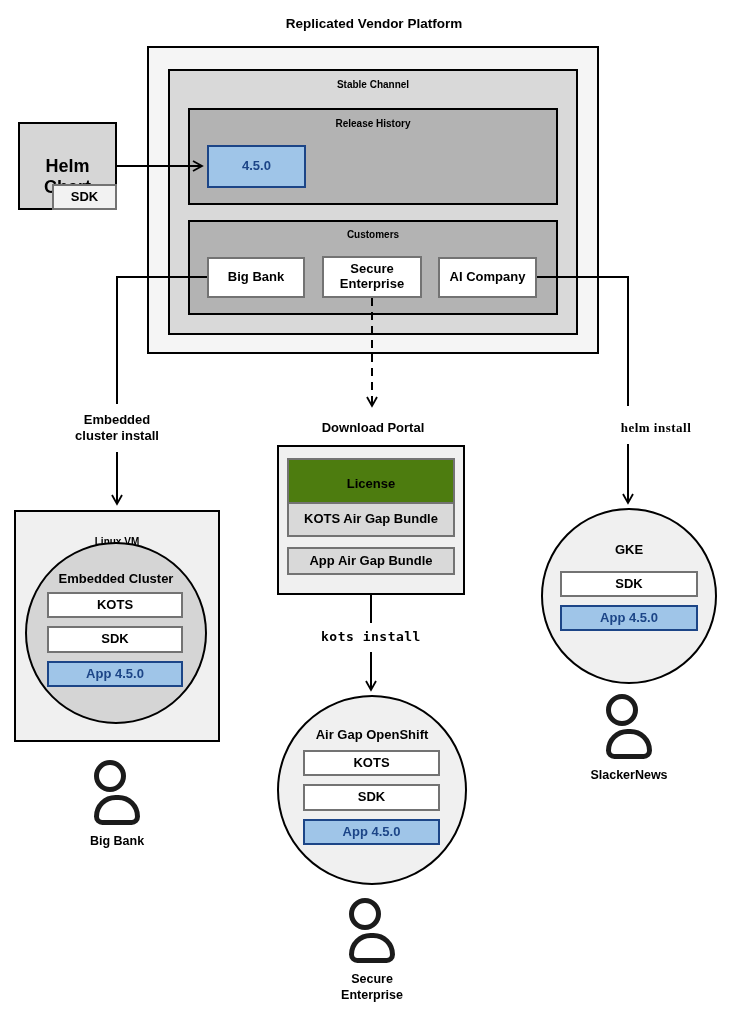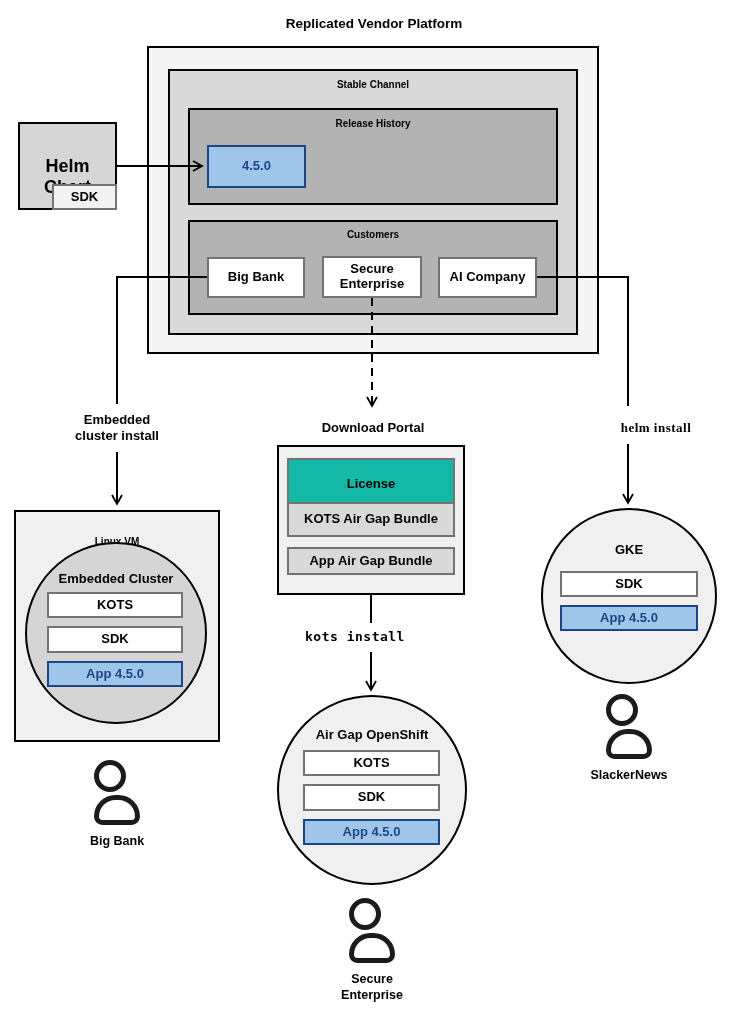--- a/index.html
+++ b/index.html
@@ -57,24 +57,24 @@
     <div class="chip" style="left:438px; top:257px; width:99px; height:41px;">AI Company</div>
 
     <div class="box" style="left:18px; top:122px; width:99px; height:88px; background:#d6d6d6;">
       <span class="abs" style="left:0; top:32px; width:100%; text-align:center; font-weight:bold; font-size:18px;">Helm Chart</span>
     </div>
     <div class="chip" style="left:52px; top:184px; width:65px; height:26px; background:#f2f2f2;">SDK</div>
 
     <div class="flow-label" style="left:62px; top:412px; width:110px;">Embedded cluster install</div>
     <div class="flow-label" style="left:298px; top:420px; width:150px;">Download Portal</div>
     <div class="flow-label mono" style="left:581px; top:420px; width:150px;font-family:Liberation Serif, serif;">helm install</div>
-    <div class="flow-label mono" style="left:280px; top:629px; width:150px;">kots install</div>
+    <div class="flow-label mono" style="left:296px; top:629px; width:150px;">kots install</div>
 
     <div class="box" style="left:277px; top:445px; width:188px; height:150px; background:#f0f0f0;"></div>
-    <div class="chip" style="left:287px; top:458px; width:168px; height:53px; background:#14b8a6;">License</div>
+    <div class="chip" style="left:287px; top:458px; width:168px; height:53px; background:#4d7c0f;">License</div>
     <div class="chip" style="left:287px; top:502px; width:168px; height:35px; background:#d9d9d9;">KOTS Air Gap Bundle</div>
     <div class="chip" style="left:287px; top:547px; width:168px; height:28px; background:#d9d9d9;">App Air Gap Bundle</div>
 
     <div class="box" style="left:14px; top:510px; width:206px; height:232px; background:#f0f0f0;">
       <span class="hdr" style="margin-top:24px;">Linux VM</span>
     </div>
     <div class="box circle" style="left:25px; top:542px; width:182px; height:182px; background:#d5d5d5;">
       <span class="circle-label" style="top:27px;">Embedded Cluster</span>
     </div>
     <div class="chip" style="left:47px; top:592px; width:136px; height:26px;">KOTS</div>

